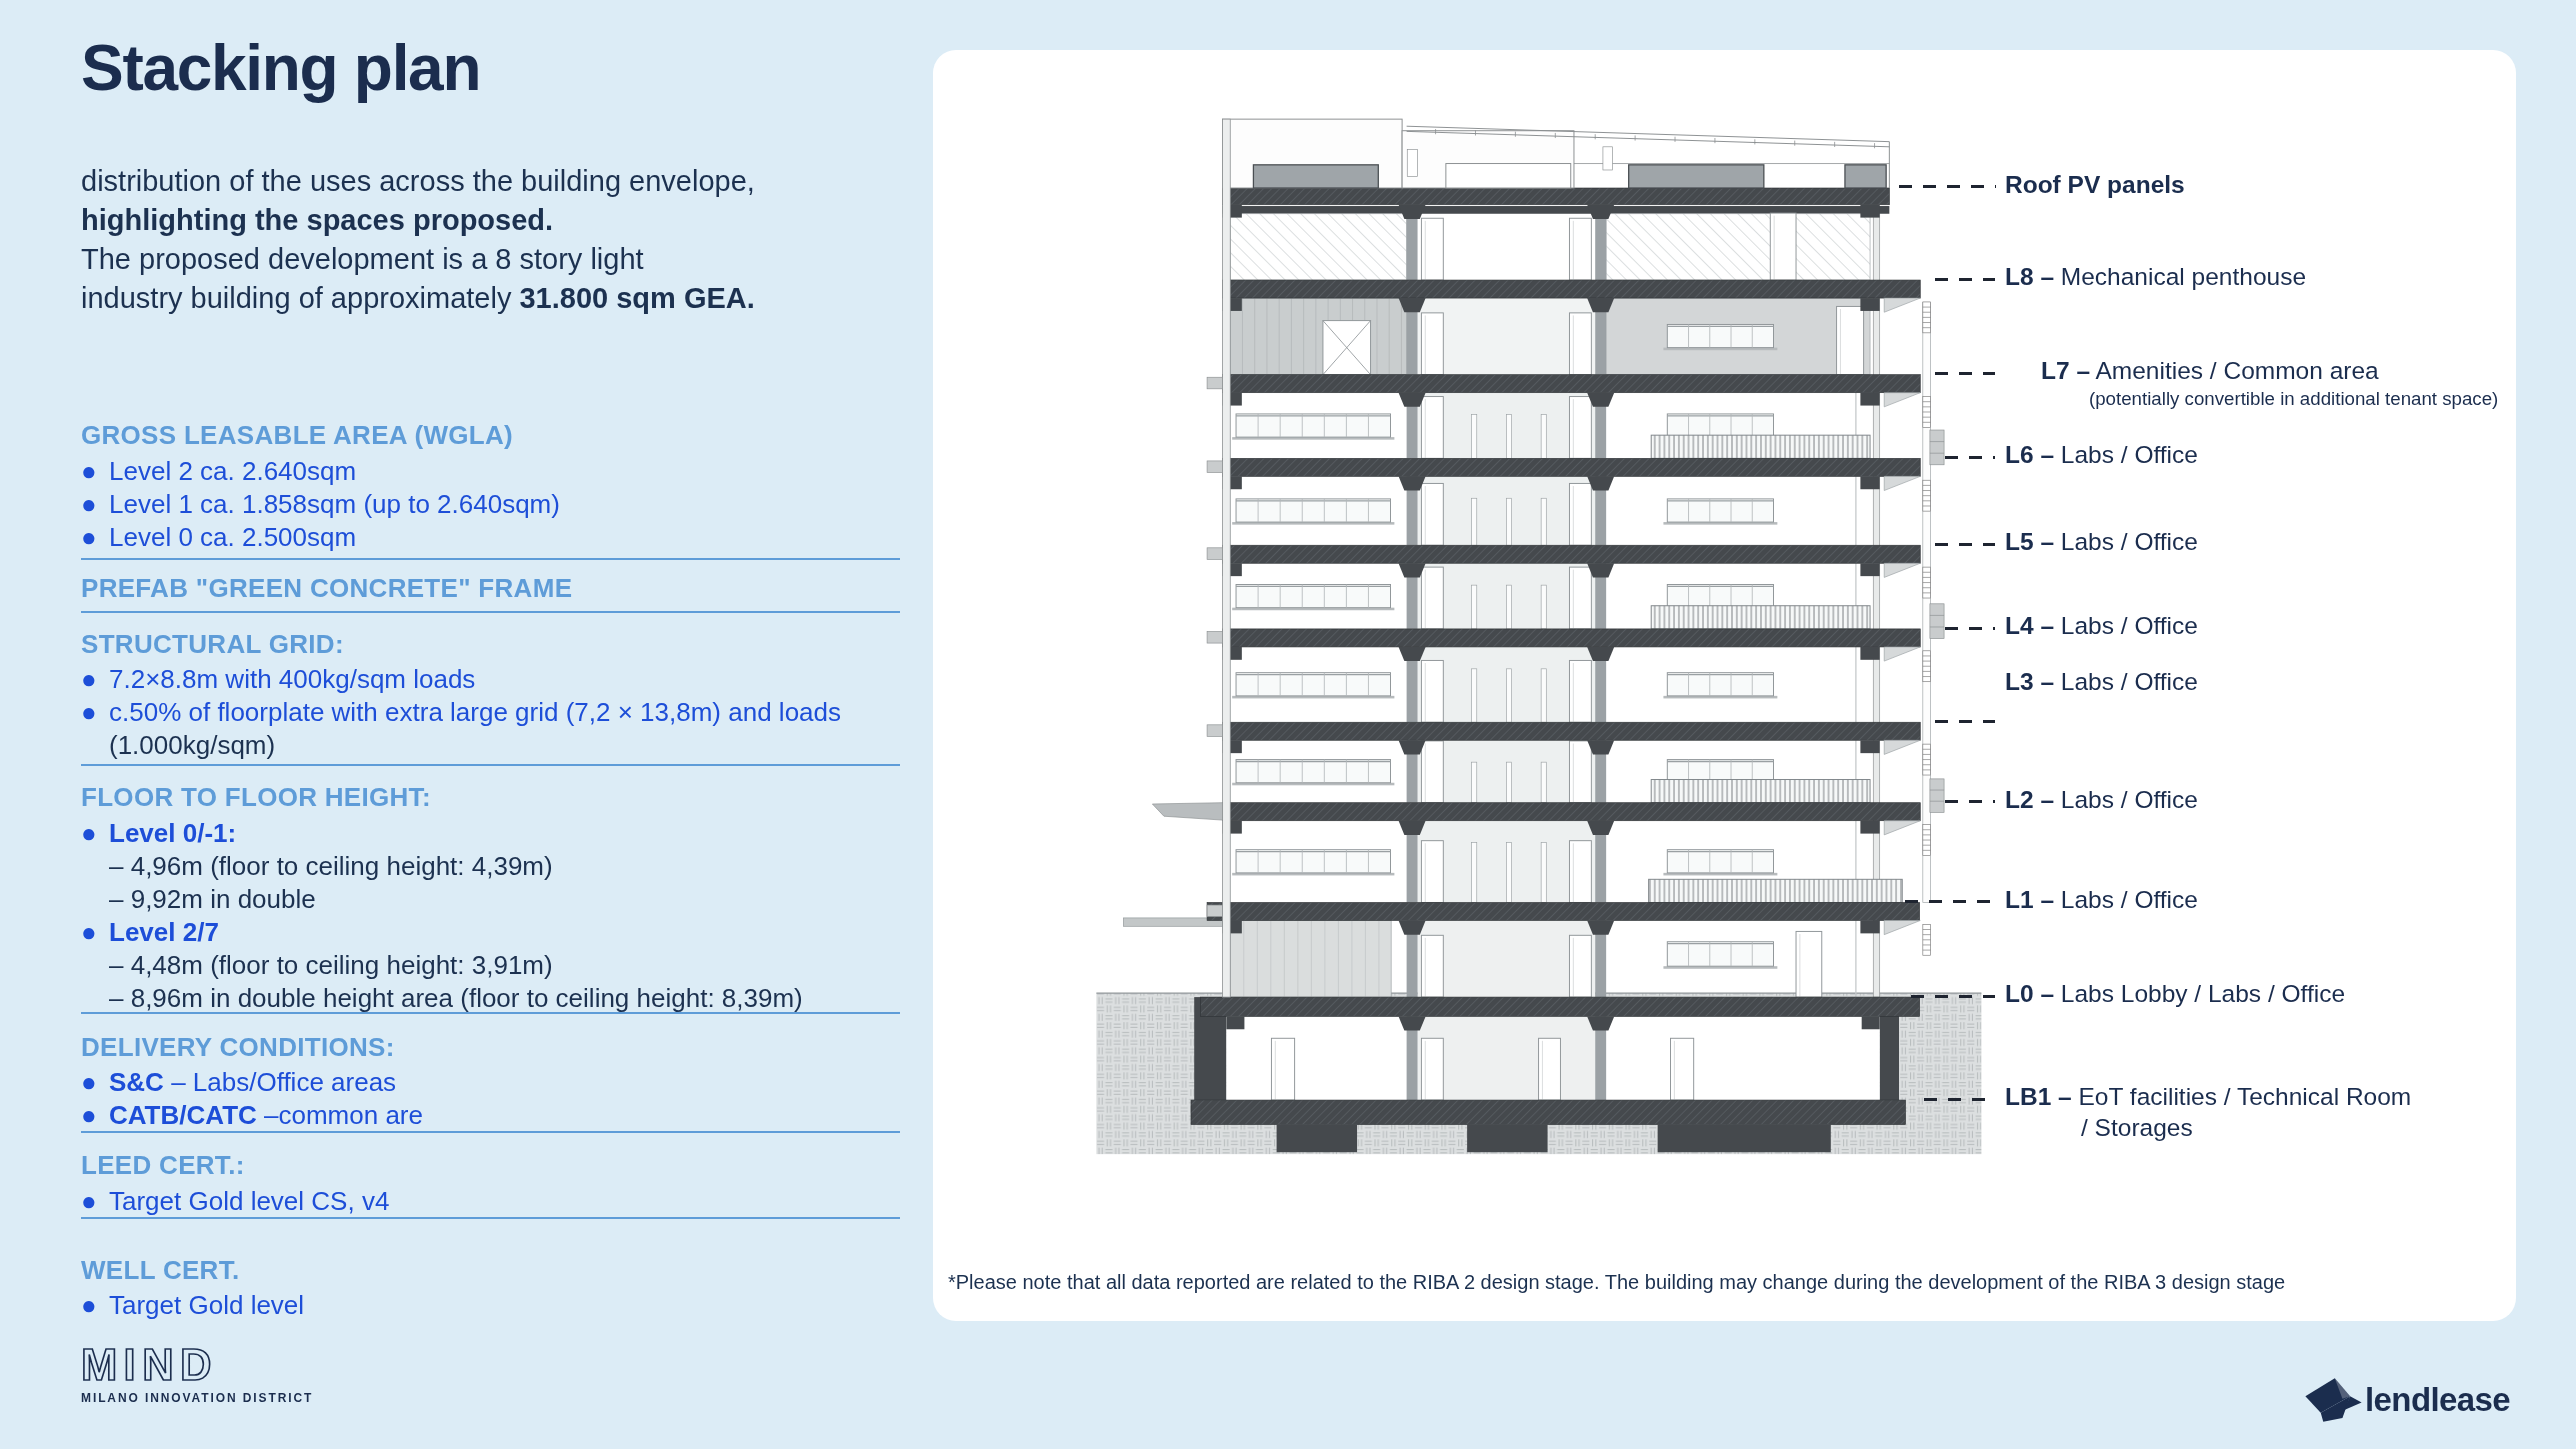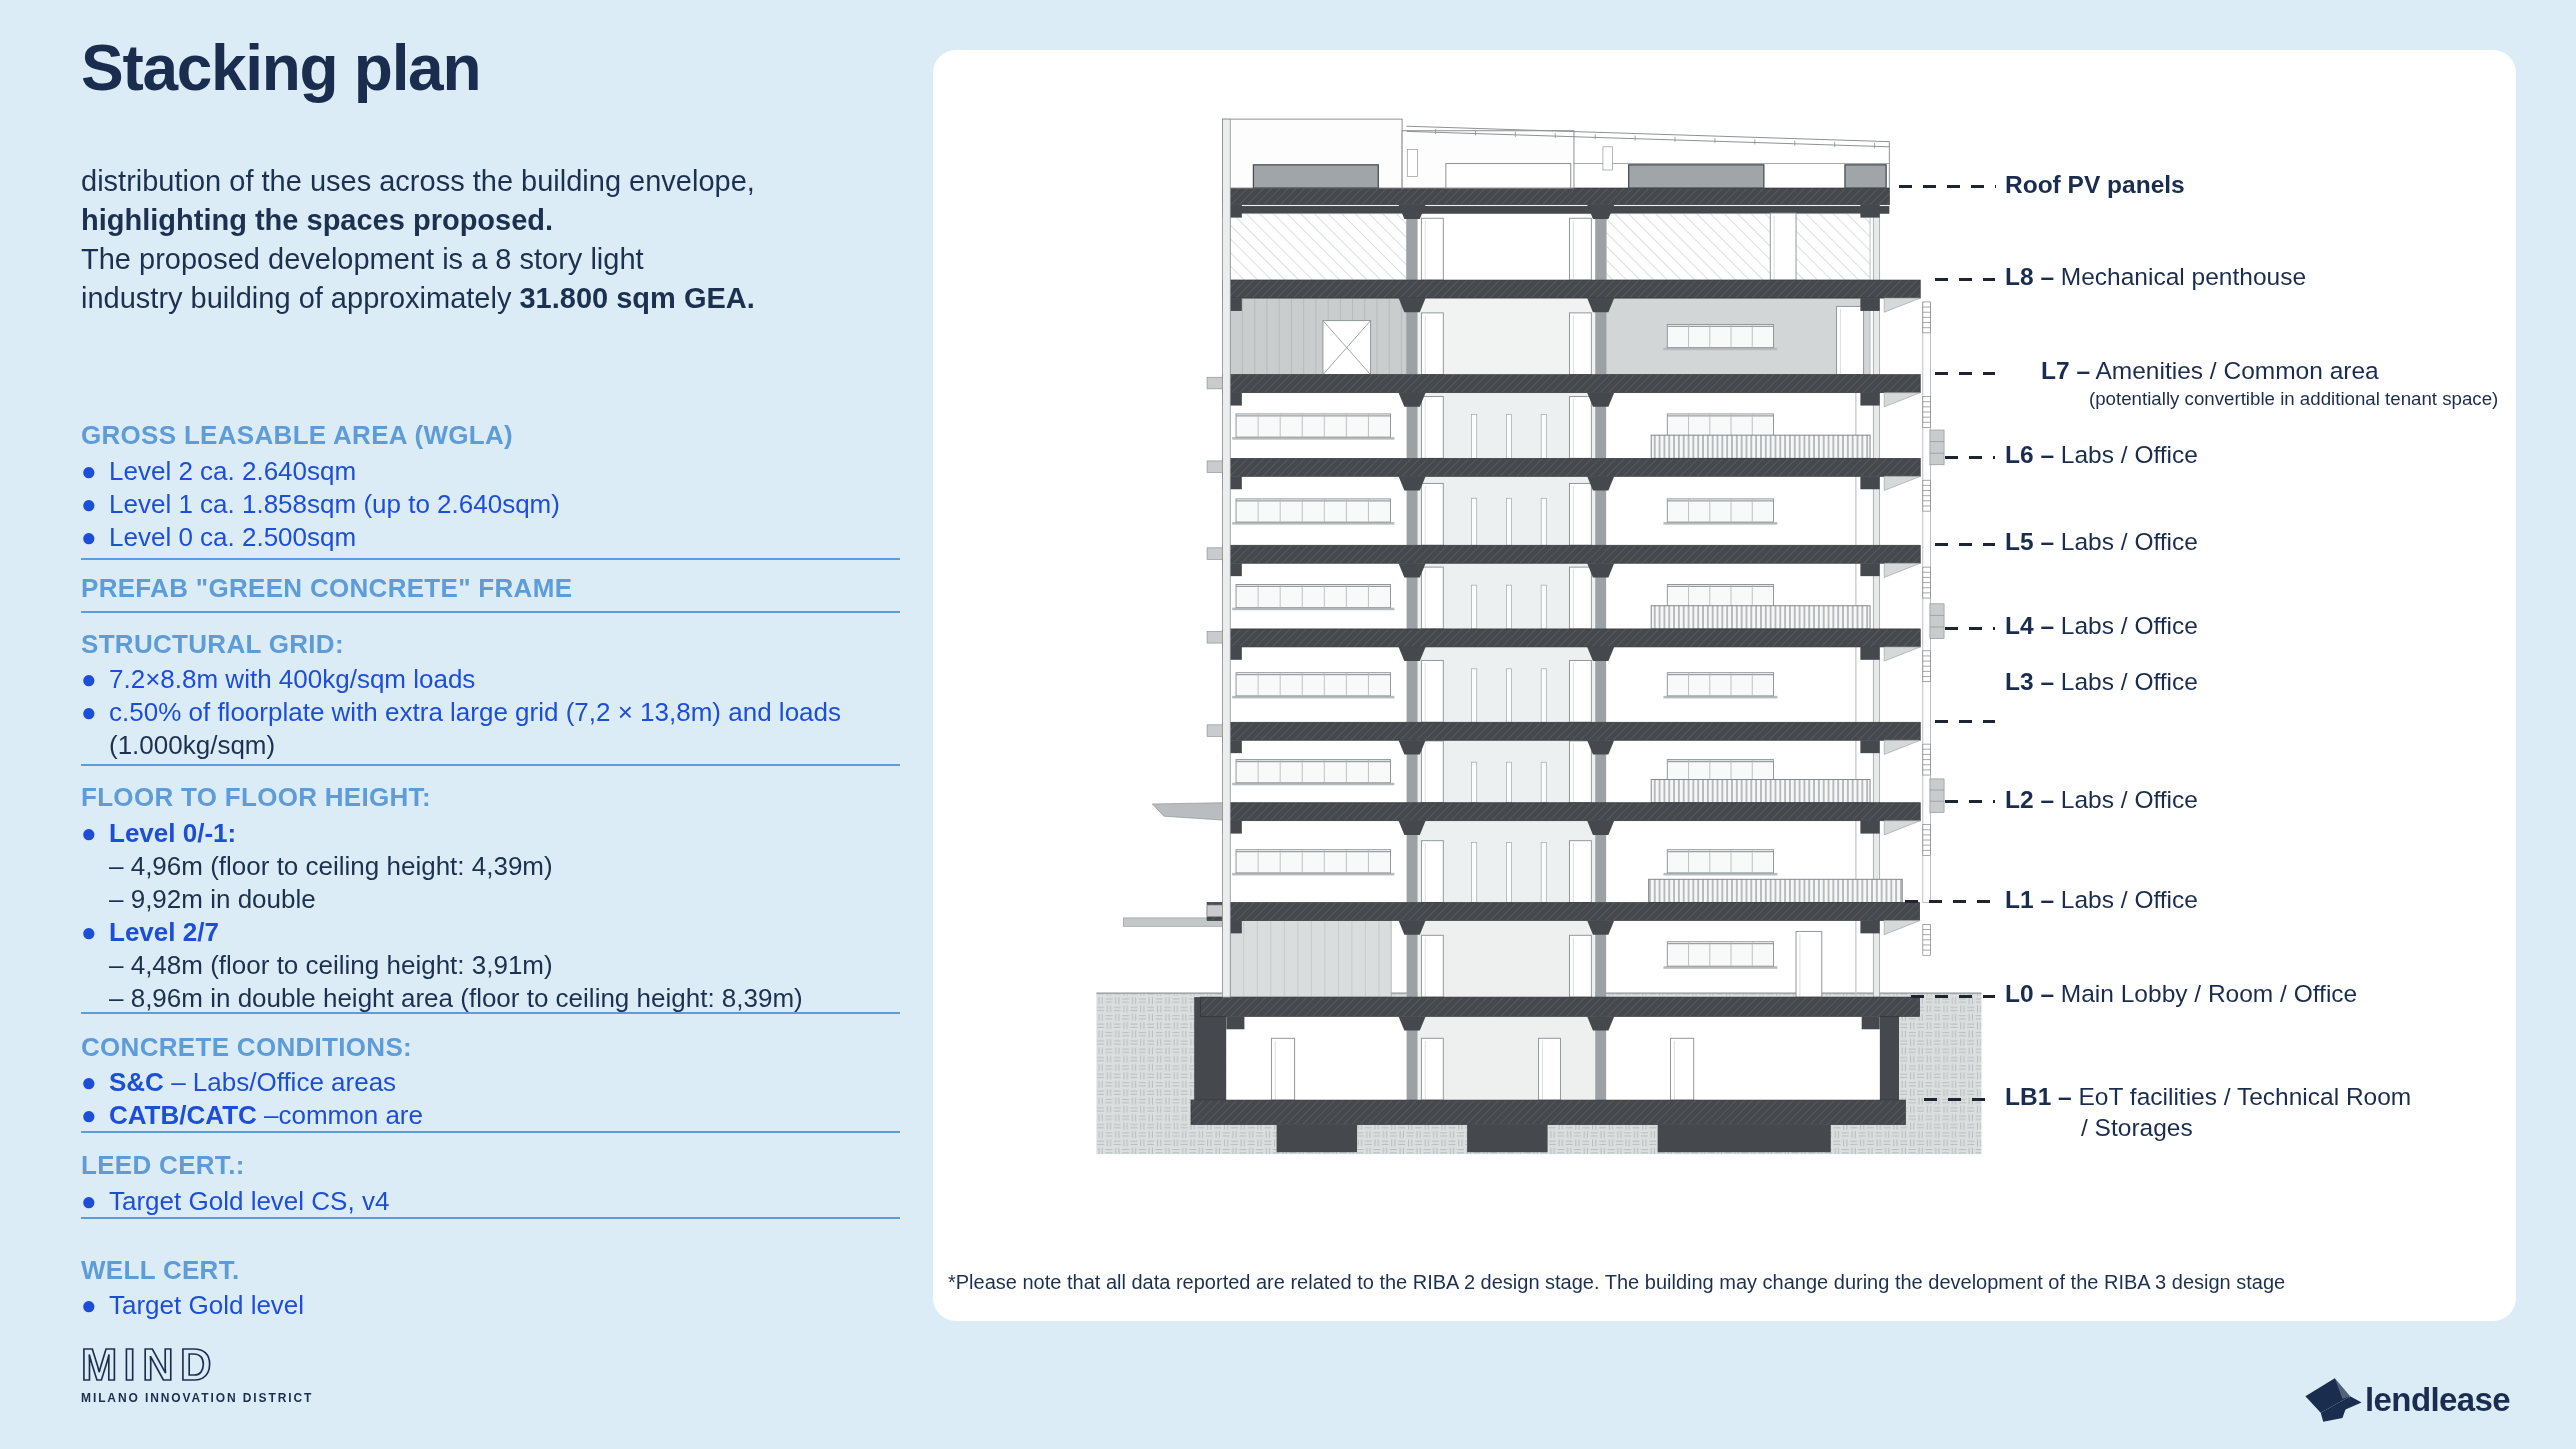--- a/index.html
+++ b/index.html
@@ -67,21 +67,21 @@
 <div class="abs" style="left:81px;top:817px;">
   <div class="item"><span class="dot">●</span><span class="b">Level 0/-1:</span></div>
   <div class="subitem">– 4,96m (floor to ceiling height: 4,39m)</div>
   <div class="subitem">– 9,92m in double</div>
   <div class="item"><span class="dot">●</span><span class="b">Level 2/7</span></div>
   <div class="subitem">– 4,48m (floor to ceiling height: 3,91m)</div>
   <div class="subitem">– 8,96m in double height area (floor to ceiling height: 8,39m)</div>
 </div>
 <div class="abs divider" style="top:1012px;"></div>
 
-<div class="abs sec-h" style="left:81px;top:1032px;">CONCRETE CONDITIONS:</div>
+<div class="abs sec-h" style="left:81px;top:1032px;">DELIVERY CONDITIONS:</div>
 <div class="abs" style="left:81px;top:1066px;">
   <div class="item"><span class="dot">●</span><span class="b">S&amp;C</span><span> – Labs/Office areas</span></div>
   <div class="item"><span class="dot">●</span><span class="b">CATB/CATC</span><span> –common are</span></div>
 </div>
 <div class="abs divider" style="top:1131px;"></div>
 
 <div class="abs sec-h" style="left:81px;top:1150px;">LEED CERT.:</div>
 <div class="abs item" style="left:81px;top:1185px;"><span class="dot">●</span><span>Target Gold level CS, v4</span></div>
 <div class="abs divider" style="top:1217px;"></div>
 
@@ -545,21 +545,21 @@
     <div class="abs lvltxt" style="left: 2005px; top: 528px;"><span class="pfx">L5 –</span><span class="rest"> Labs / Office</span></div>
     <div class="abs leader" style="left: 1945px; top: 627px; width: 50px;"></div>
     <div class="abs lvltxt" style="left: 2005px; top: 612px;"><span class="pfx">L4 –</span><span class="rest"> Labs / Office</span></div>
     <div class="abs leader" style="left: 1935px; top: 720px; width: 60px;"></div>
     <div class="abs lvltxt" style="left: 2005px; top: 668px;"><span class="pfx">L3 –</span><span class="rest"> Labs / Office</span></div>
     <div class="abs leader" style="left: 1945px; top: 800px; width: 50px;"></div>
     <div class="abs lvltxt" style="left: 2005px; top: 786px;"><span class="pfx">L2 –</span><span class="rest"> Labs / Office</span></div>
     <div class="abs leader" style="left: 1905px; top: 900px; width: 90px;"></div>
     <div class="abs lvltxt" style="left: 2005px; top: 886px;"><span class="pfx">L1 –</span><span class="rest"> Labs / Office</span></div>
     <div class="abs leader" style="left: 1911px; top: 995px; width: 84px;"></div>
-    <div class="abs lvltxt" style="left: 2005px; top: 980px;"><span class="pfx">L0 –</span><span class="rest"> Main Lobby / Room / Office</span></div>
+    <div class="abs lvltxt" style="left: 2005px; top: 980px;"><span class="pfx">L0 –</span><span class="rest"> Labs Lobby / Labs / Office</span></div>
     <div class="abs leader" style="left: 1924px; top: 1098px; width: 71px;"></div>
     <div class="abs lvltxt" style="left: 2005px; top: 1083px;"><span class="pfx">LB1 –</span><span class="rest"> EoT facilities / Technical Room</span></div>
     <div class="abs lvltxt" style="left: 2081px; top: 1114px;">/ Storages</div>
   </div>
 
 <div class="abs footnote">*Please note that all data reported are related to the RIBA 2 design stage. The building may change during the development of the RIBA 3 design stage</div>
 
 <svg class="abs" style="left:79px;top:1340px;" width="232" height="50" viewBox="0 0 360 78">
   <text x="2" y="62" font-family="Liberation Sans, sans-serif" font-size="68" font-weight="700" letter-spacing="10" fill="none" stroke="#1b2d4e" stroke-width="2.6">MIND</text>
 </svg>

